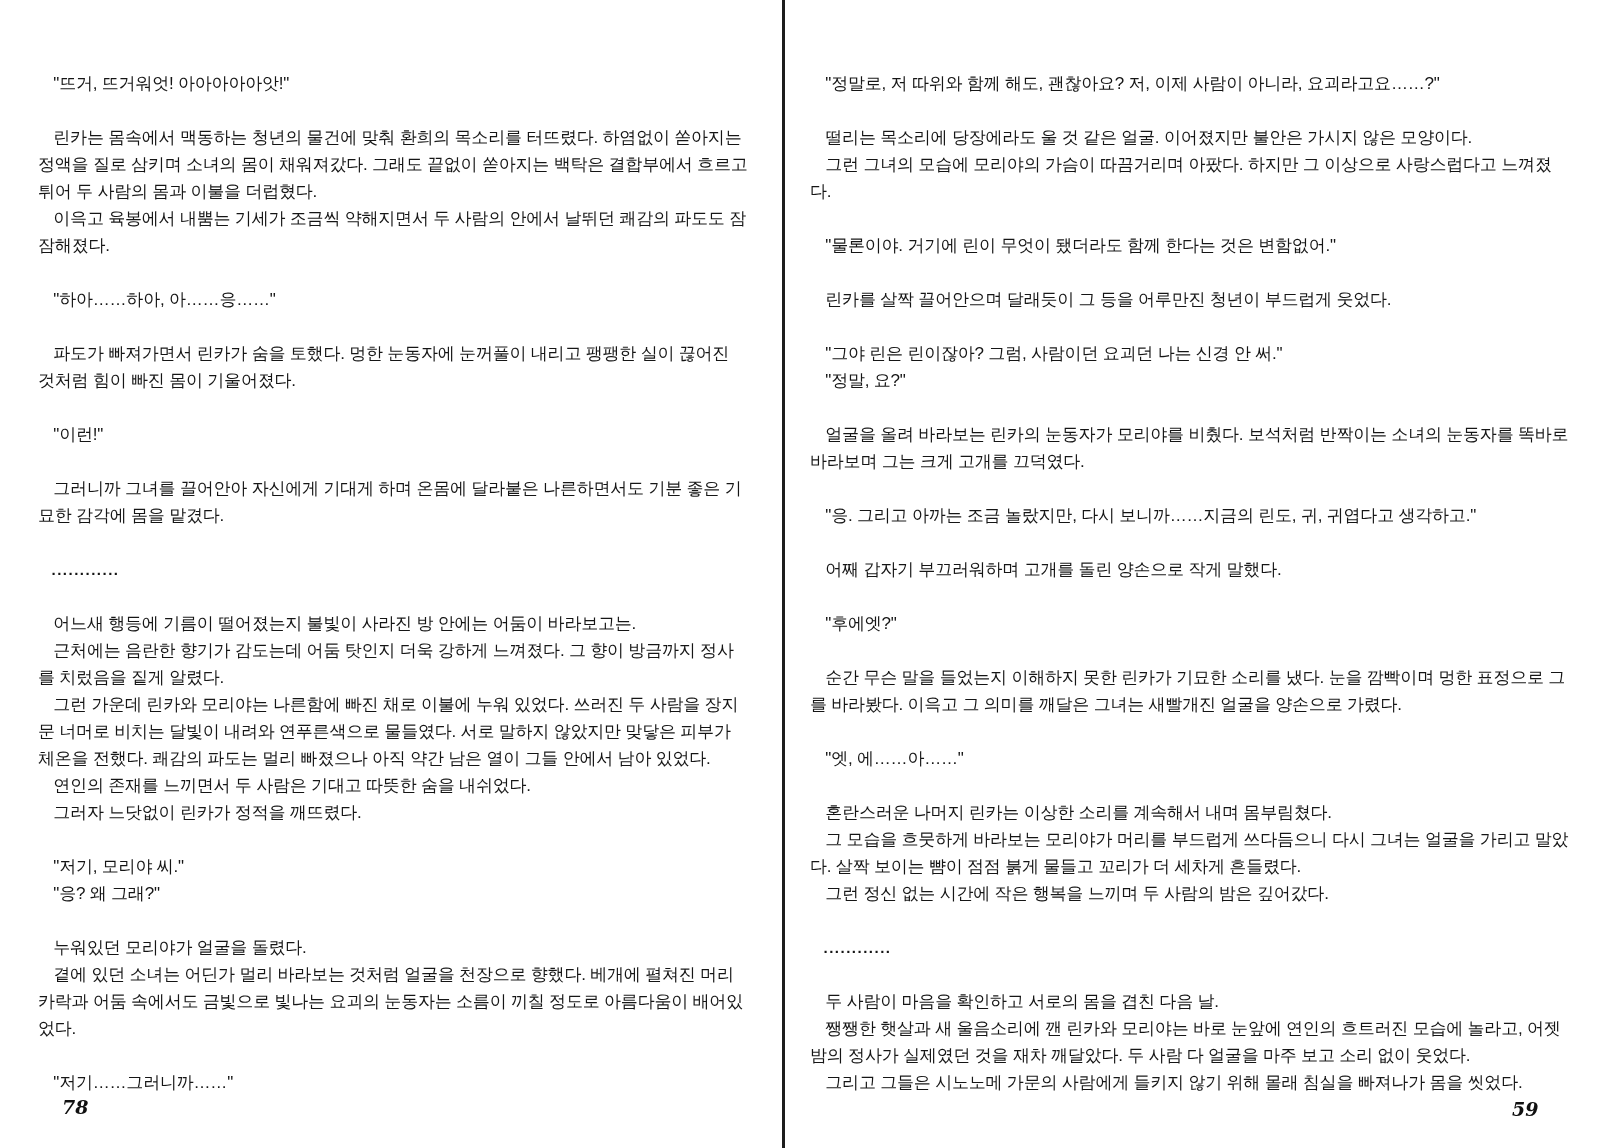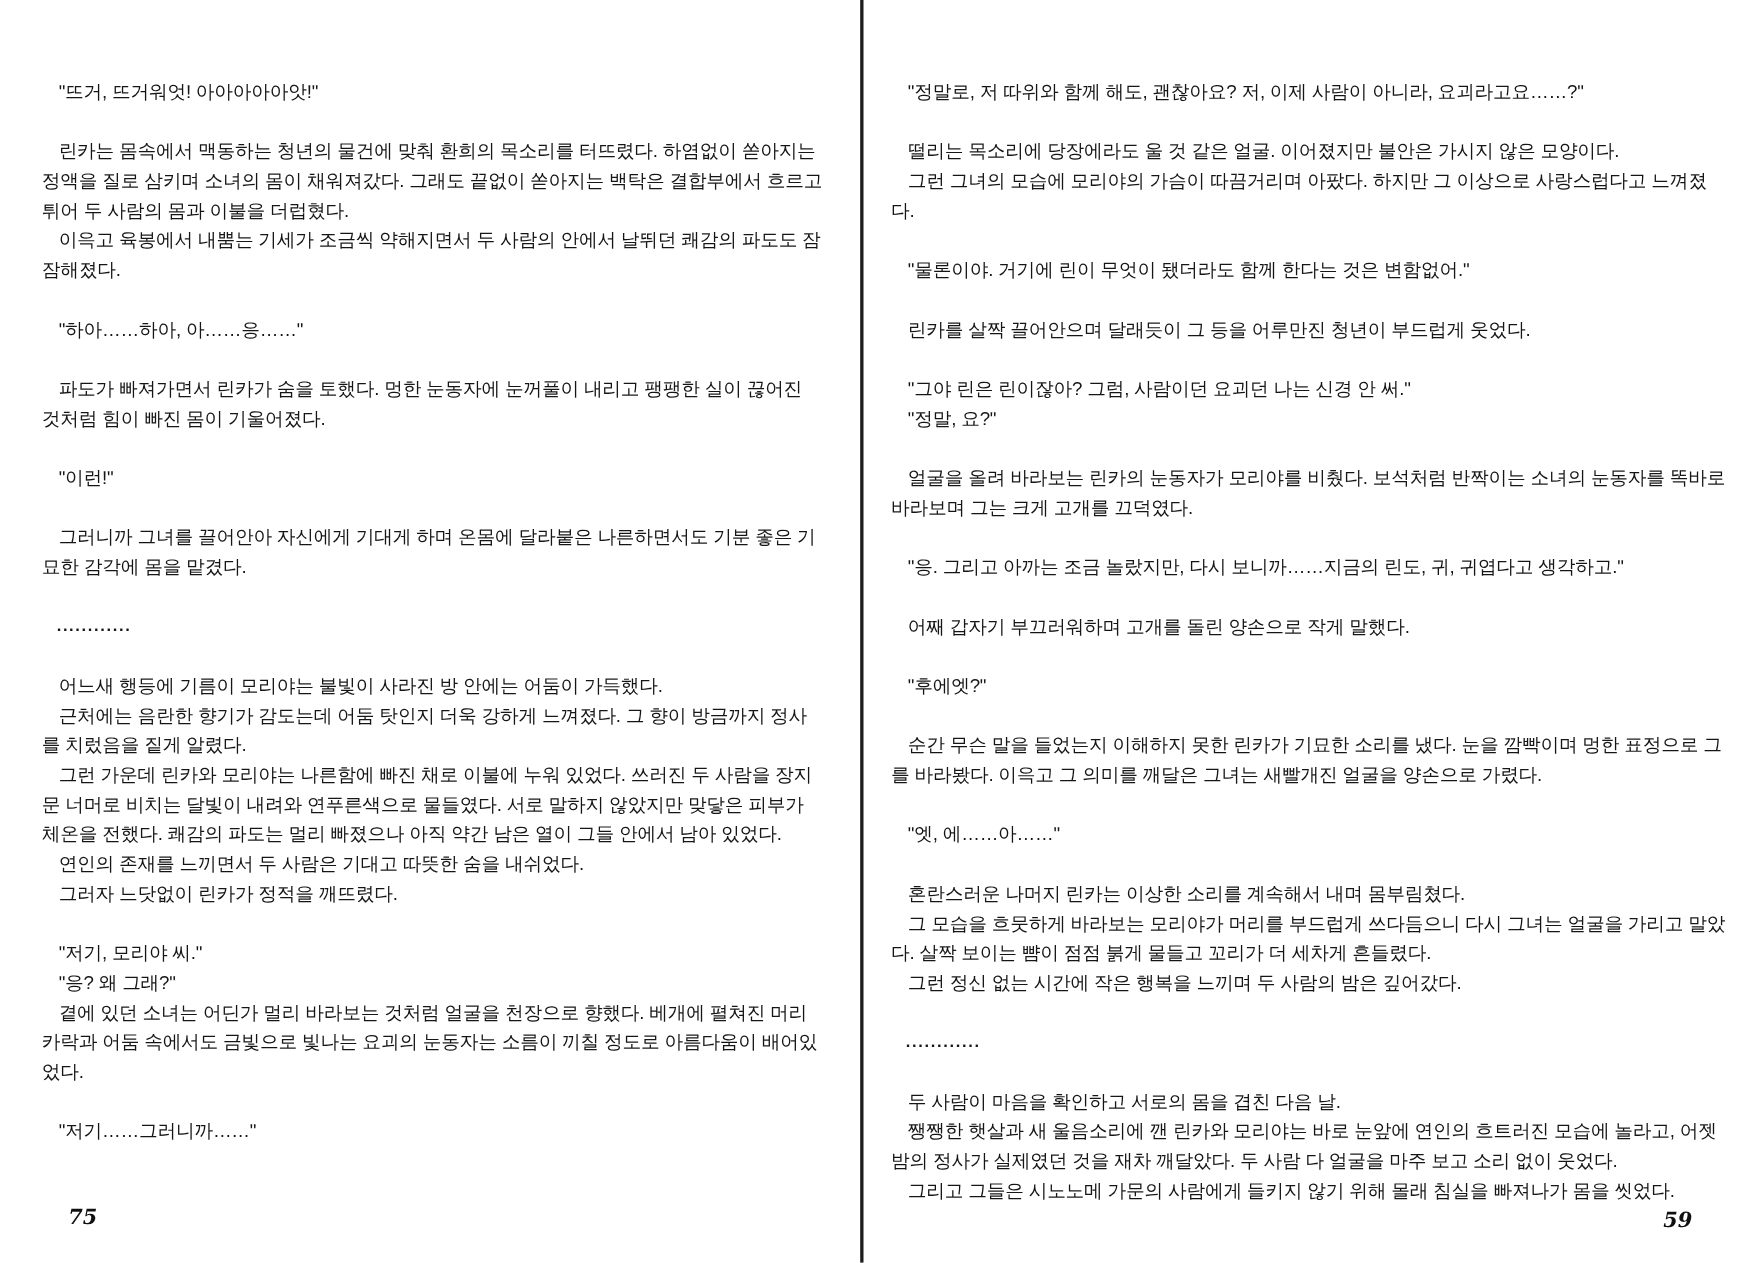--- a/index.html
+++ b/index.html
@@ -59,27 +59,28 @@
 <div class="spread">
   <div class="page-col left" style="color: rgb(21, 21, 21);">
       <p class="dialogue">"뜨거, 뜨거워엇! 아아아아아앗!"</p>
       <p class="para gap">린카는 몸속에서 맥동하는 청년의 물건에 맞춰 환희의 목소리를 터뜨렸다. 하염없이 쏟아지는 정액을 질로 삼키며 소녀의 몸이 채워져갔다. 그래도 끝없이 쏟아지는 백탁은 결합부에서 흐르고 튀어 두 사람의 몸과 이불을 더럽혔다.</p>
       <p class="para">이윽고 육봉에서 내뿜는 기세가 조금씩 약해지면서 두 사람의 안에서 날뛰던 쾌감의 파도도 잠잠해졌다.</p>
       <p class="dialogue gap">"하아……하아, 아……응……"</p>
       <p class="para gap">파도가 빠져가면서 린카가 숨을 토했다. 멍한 눈동자에 눈꺼풀이 내리고 팽팽한 실이 끊어진 것처럼 힘이 빠진 몸이 기울어졌다.</p>
       <p class="dialogue gap">"이런!"</p>
       <p class="para gap">그러니까 그녀를 끌어안아 자신에게 기대게 하며 온몸에 달라붙은 나른하면서도 기분 좋은 기묘한 감각에 몸을 맡겼다.</p>
       <p class="ellipsis gap">............</p>
-      <p class="para gap">어느새 행등에 기름이 모리야는 불빛이 사라진 방 안에는 어둠이 가득했다.</p>
+      <p class="para gap">어느새 행등에 기름이 떨어졌는지 불빛이 사라진 방 안에는 어둠이 바라보고는.</p>
       <p class="para">근처에는 음란한 향기가 감도는데 어둠 탓인지 더욱 강하게 느껴졌다. 그 향이 방금까지 정사를 치렀음을 짙게 알렸다.</p>
       <p class="para">그런 가운데 린카와 모리야는 나른함에 빠진 채로 이불에 누워 있었다. 쓰러진 두 사람을 장지문 너머로 비치는 달빛이 내려와 연푸른색으로 물들였다. 서로 말하지 않았지만 맞닿은 피부가 체온을 전했다. 쾌감의 파도는 멀리 빠졌으나 아직 약간 남은 열이 그들 안에서 남아 있었다.</p>
       <p class="para">연인의 존재를 느끼면서 두 사람은 기대고 따뜻한 숨을 내쉬었다.</p>
       <p class="para">그러자 느닷없이 린카가 정적을 깨뜨렸다.</p>
       <p class="dialogue gap">"저기, 모리야 씨."</p>
       <p class="dialogue">"응? 왜 그래?"</p>
+      <p class="para gap">누워있던 모리야가 얼굴을 돌렸다.</p>
       <p class="para">곁에 있던 소녀는 어딘가 멀리 바라보는 것처럼 얼굴을 천장으로 향했다. 베개에 펼쳐진 머리카락과 어둠 속에서도 금빛으로 빛나는 요괴의 눈동자는 소름이 끼칠 정도로 아름다움이 배어있었다.</p>
       <p class="dialogue gap">"저기……그러니까……"</p>
     </div>
   <div class="divider" style="background: rgb(28, 28, 28);"></div>
   <div class="page-col right" style="color: rgb(21, 21, 21);">
       <p class="dialogue">"정말로, 저 따위와 함께 해도, 괜찮아요? 저, 이제 사람이 아니라, 요괴라고요……?"</p>
       <p class="para gap">떨리는 목소리에 당장에라도 울 것 같은 얼굴. 이어졌지만 불안은 가시지 않은 모양이다.</p>
       <p class="para">그런 그녀의 모습에 모리야의 가슴이 따끔거리며 아팠다. 하지만 그 이상으로 사랑스럽다고 느껴졌다.</p>
       <p class="dialogue gap">"물론이야. 거기에 린이 무엇이 됐더라도 함께 한다는 것은 변함없어."</p>
       <p class="para gap">린카를 살짝 끌어안으며 달래듯이 그 등을 어루만진 청년이 부드럽게 웃었다.</p>
@@ -92,15 +93,15 @@
       <p class="para gap">순간 무슨 말을 들었는지 이해하지 못한 린카가 기묘한 소리를 냈다. 눈을 깜빡이며 멍한 표정으로 그를 바라봤다. 이윽고 그 의미를 깨달은 그녀는 새빨개진 얼굴을 양손으로 가렸다.</p>
       <p class="dialogue gap">"엣, 에……아……"</p>
       <p class="para gap">혼란스러운 나머지 린카는 이상한 소리를 계속해서 내며 몸부림쳤다.</p>
       <p class="para">그 모습을 흐뭇하게 바라보는 모리야가 머리를 부드럽게 쓰다듬으니 다시 그녀는 얼굴을 가리고 말았다. 살짝 보이는 뺨이 점점 붉게 물들고 꼬리가 더 세차게 흔들렸다.</p>
       <p class="para">그런 정신 없는 시간에 작은 행복을 느끼며 두 사람의 밤은 깊어갔다.</p>
       <p class="ellipsis gap">............</p>
       <p class="para gap">두 사람이 마음을 확인하고 서로의 몸을 겹친 다음 날.</p>
       <p class="para">쨍쨍한 햇살과 새 울음소리에 깬 린카와 모리야는 바로 눈앞에 연인의 흐트러진 모습에 놀라고, 어젯밤의 정사가 실제였던 것을 재차 깨달았다. 두 사람 다 얼굴을 마주 보고 소리 없이 웃었다.</p>
       <p class="para">그리고 그들은 시노노메 가문의 사람에게 들키지 않기 위해 몰래 침실을 빠져나가 몸을 씻었다.</p>
     </div>
-  <div class="page-num left-num">75</div>
+  <div class="page-num left-num">78</div>
   <div class="page-num right-num">59</div>
 </div>
 
 </body></html>

